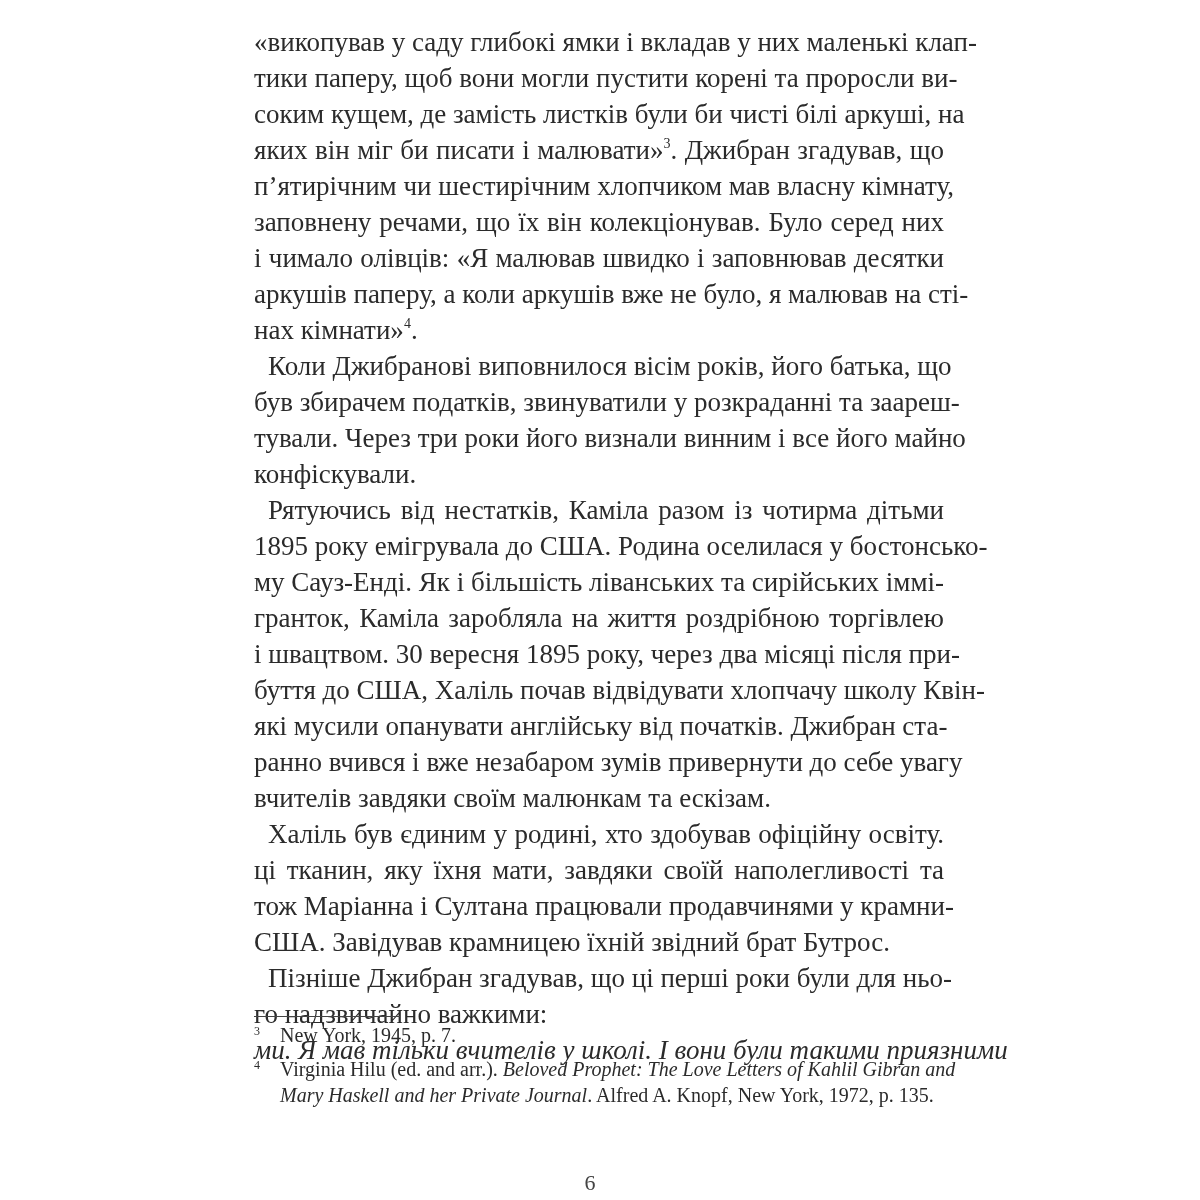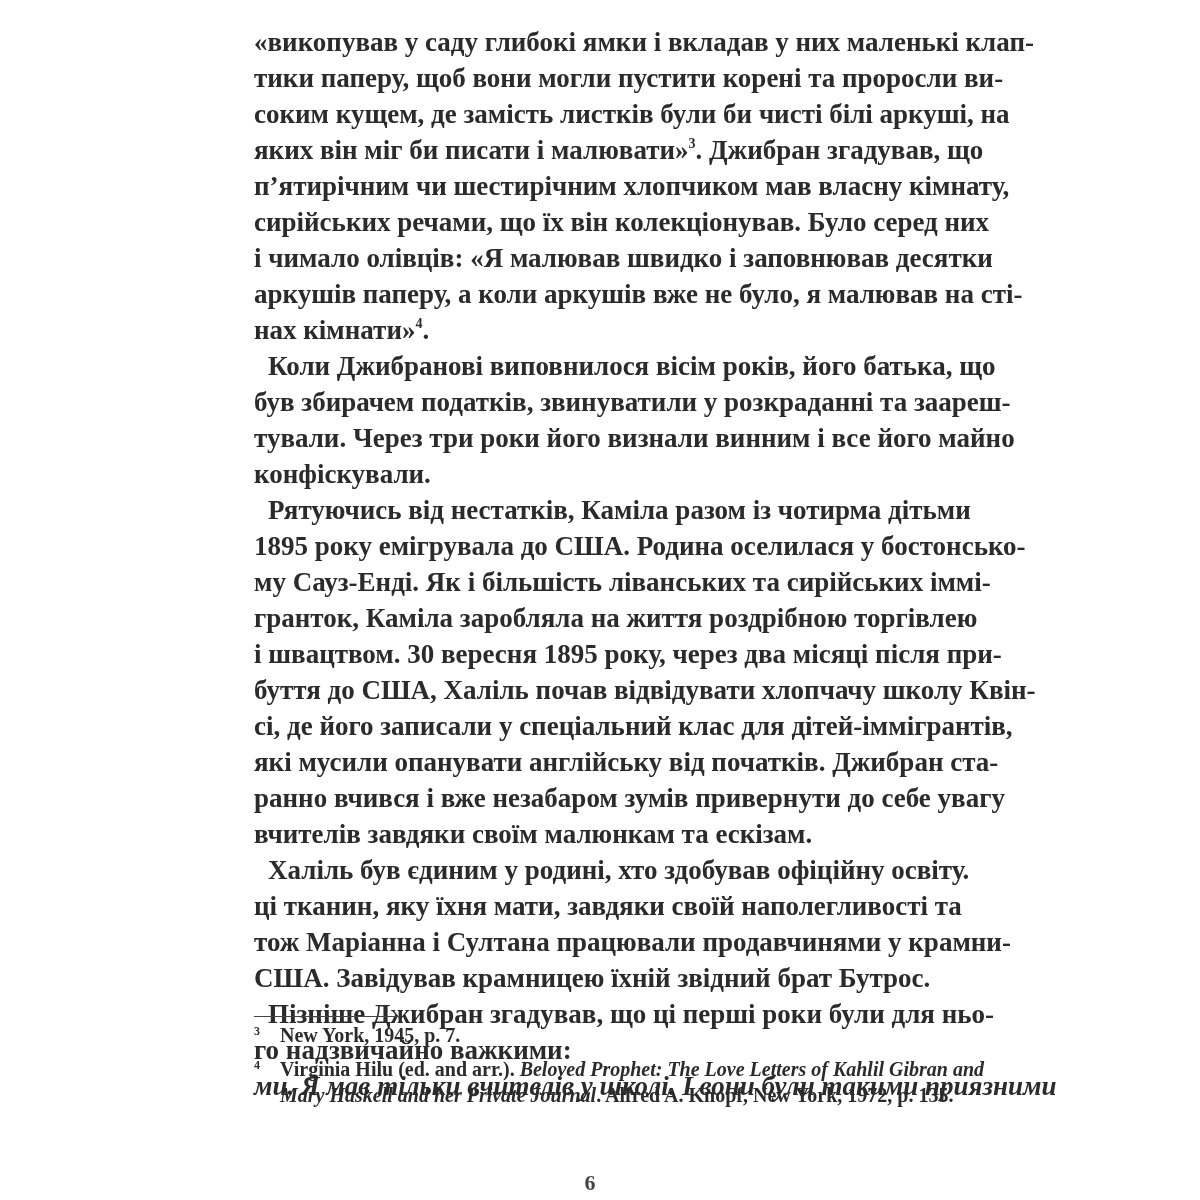--- a/index.html
+++ b/index.html
@@ -1,17 +1,17 @@
 <!DOCTYPE html>
 <html><head>
   <meta charset="utf-8">
   <style>
     html, body { margin: 0; padding: 0; background: #ffffff; }
     body { width: 1200px; height: 1200px; position: relative; overflow: hidden; color: #2b2b2b; }
-    .page { position: absolute; left: 0; top: 0; width: 1200px; height: 1176px; background: #fff; font-weight: bold; }
+    .page { position: absolute; left: 0; top: 0; width: 1200px; height: 1176px; background: #fff; }
     .body-text {
       position: absolute; left: 254px; top: 24px; width: 690px;
       font-family: "Liberation Serif", "DejaVu Serif", serif;
       font-size: 27px; line-height: 36px; color: #2b2b2b;
     }
     .line { display: block; white-space: nowrap; text-align: justify; text-align-last: justify; height: 36px; }
     .line.last { text-align-last: left; }
     .line.indent { padding-left: 14px; }
     .italic { font-style: italic; }
     sup { font-size: 14px; line-height: 0; vertical-align: 11px; }
@@ -34,39 +34,38 @@
 <body>
 
 <div class="page">
   <div class="body-text" id="body-text">
       <div>
         <span class="line"><span>«викопував у саду глибокі ямки і вкладав у них маленькі клап-</span></span>
         <span class="line"><span>тики паперу, щоб вони могли пустити корені та проросли ви-</span></span>
         <span class="line"><span>соким кущем, де замість листків були би чисті білі аркуші, на</span></span>
         <span class="line"><span>яких він міг би писати і малювати»</span><sup>3</sup><span>. Джибран згадував, що</span></span>
         <span class="line"><span>п’ятирічним чи шестирічним хлопчиком мав власну кімнату,</span></span>
-        <span class="line"><span>сирійських речами, що їх він колекціонував. Було серед них</span></span>
+        <span class="line"><span>заповнену речами, що їх він колекціонував. Було серед них</span></span>
         <span class="line"><span>і чимало олівців: «Я малював швидко і заповнював десятки</span></span>
         <span class="line"><span>аркушів паперу, а коли аркушів вже не було, я малював на сті-</span></span>
         <span class="line last"><span>нах кімнати»</span><sup>4</sup><span>.</span></span>
       </div>
       <div>
         <span class="line indent"><span>Коли Джибранові виповнилося вісім років, його батька, що</span></span>
         <span class="line"><span>був збирачем податків, звинуватили у розкраданні та заареш-</span></span>
         <span class="line"><span>тували. Через три роки його визнали винним і все його майно</span></span>
         <span class="line last"><span>конфіскували.</span></span>
       </div>
       <div>
         <span class="line indent"><span>Рятуючись від нестатків, Каміла разом із чотирма дітьми</span></span>
         <span class="line"><span>1895 року емігрувала до США. Родина оселилася у бостонсько-</span></span>
         <span class="line"><span>му Сауз-Енді. Як і більшість ліванських та сирійських іммі-</span></span>
         <span class="line"><span>гранток, Каміла заробляла на життя роздрібною торгівлею</span></span>
         <span class="line"><span>і швацтвом. 30 вересня 1895 року, через два місяці після при-</span></span>
         <span class="line"><span>буття до США, Халіль почав відвідувати хлопчачу школу Квін-</span></span>
-        <span class="line"><span>сі, де його записали у спеціальний клас для дітей-іммігрантів,</span></span>
         <span class="line"><span>які мусили опанувати англійську від початків. Джибран ста-</span></span>
         <span class="line"><span>ранно вчився і вже незабаром зумів привернути до себе увагу</span></span>
         <span class="line last"><span>вчителів завдяки своїм малюнкам та ескізам.</span></span>
       </div>
       <div>
         <span class="line indent"><span>Халіль був єдиним у родині, хто здобував офіційну освіту.</span></span>
         <span class="line"><span>ці тканин, яку їхня мати, завдяки своїй наполегливості та</span></span>
         <span class="line"><span>тож Маріанна і Султана працювали продавчинями у крамни-</span></span>
         <span class="line last"><span>США. Завідував крамницею їхній звідний брат Бутрос.</span></span>
       </div>

